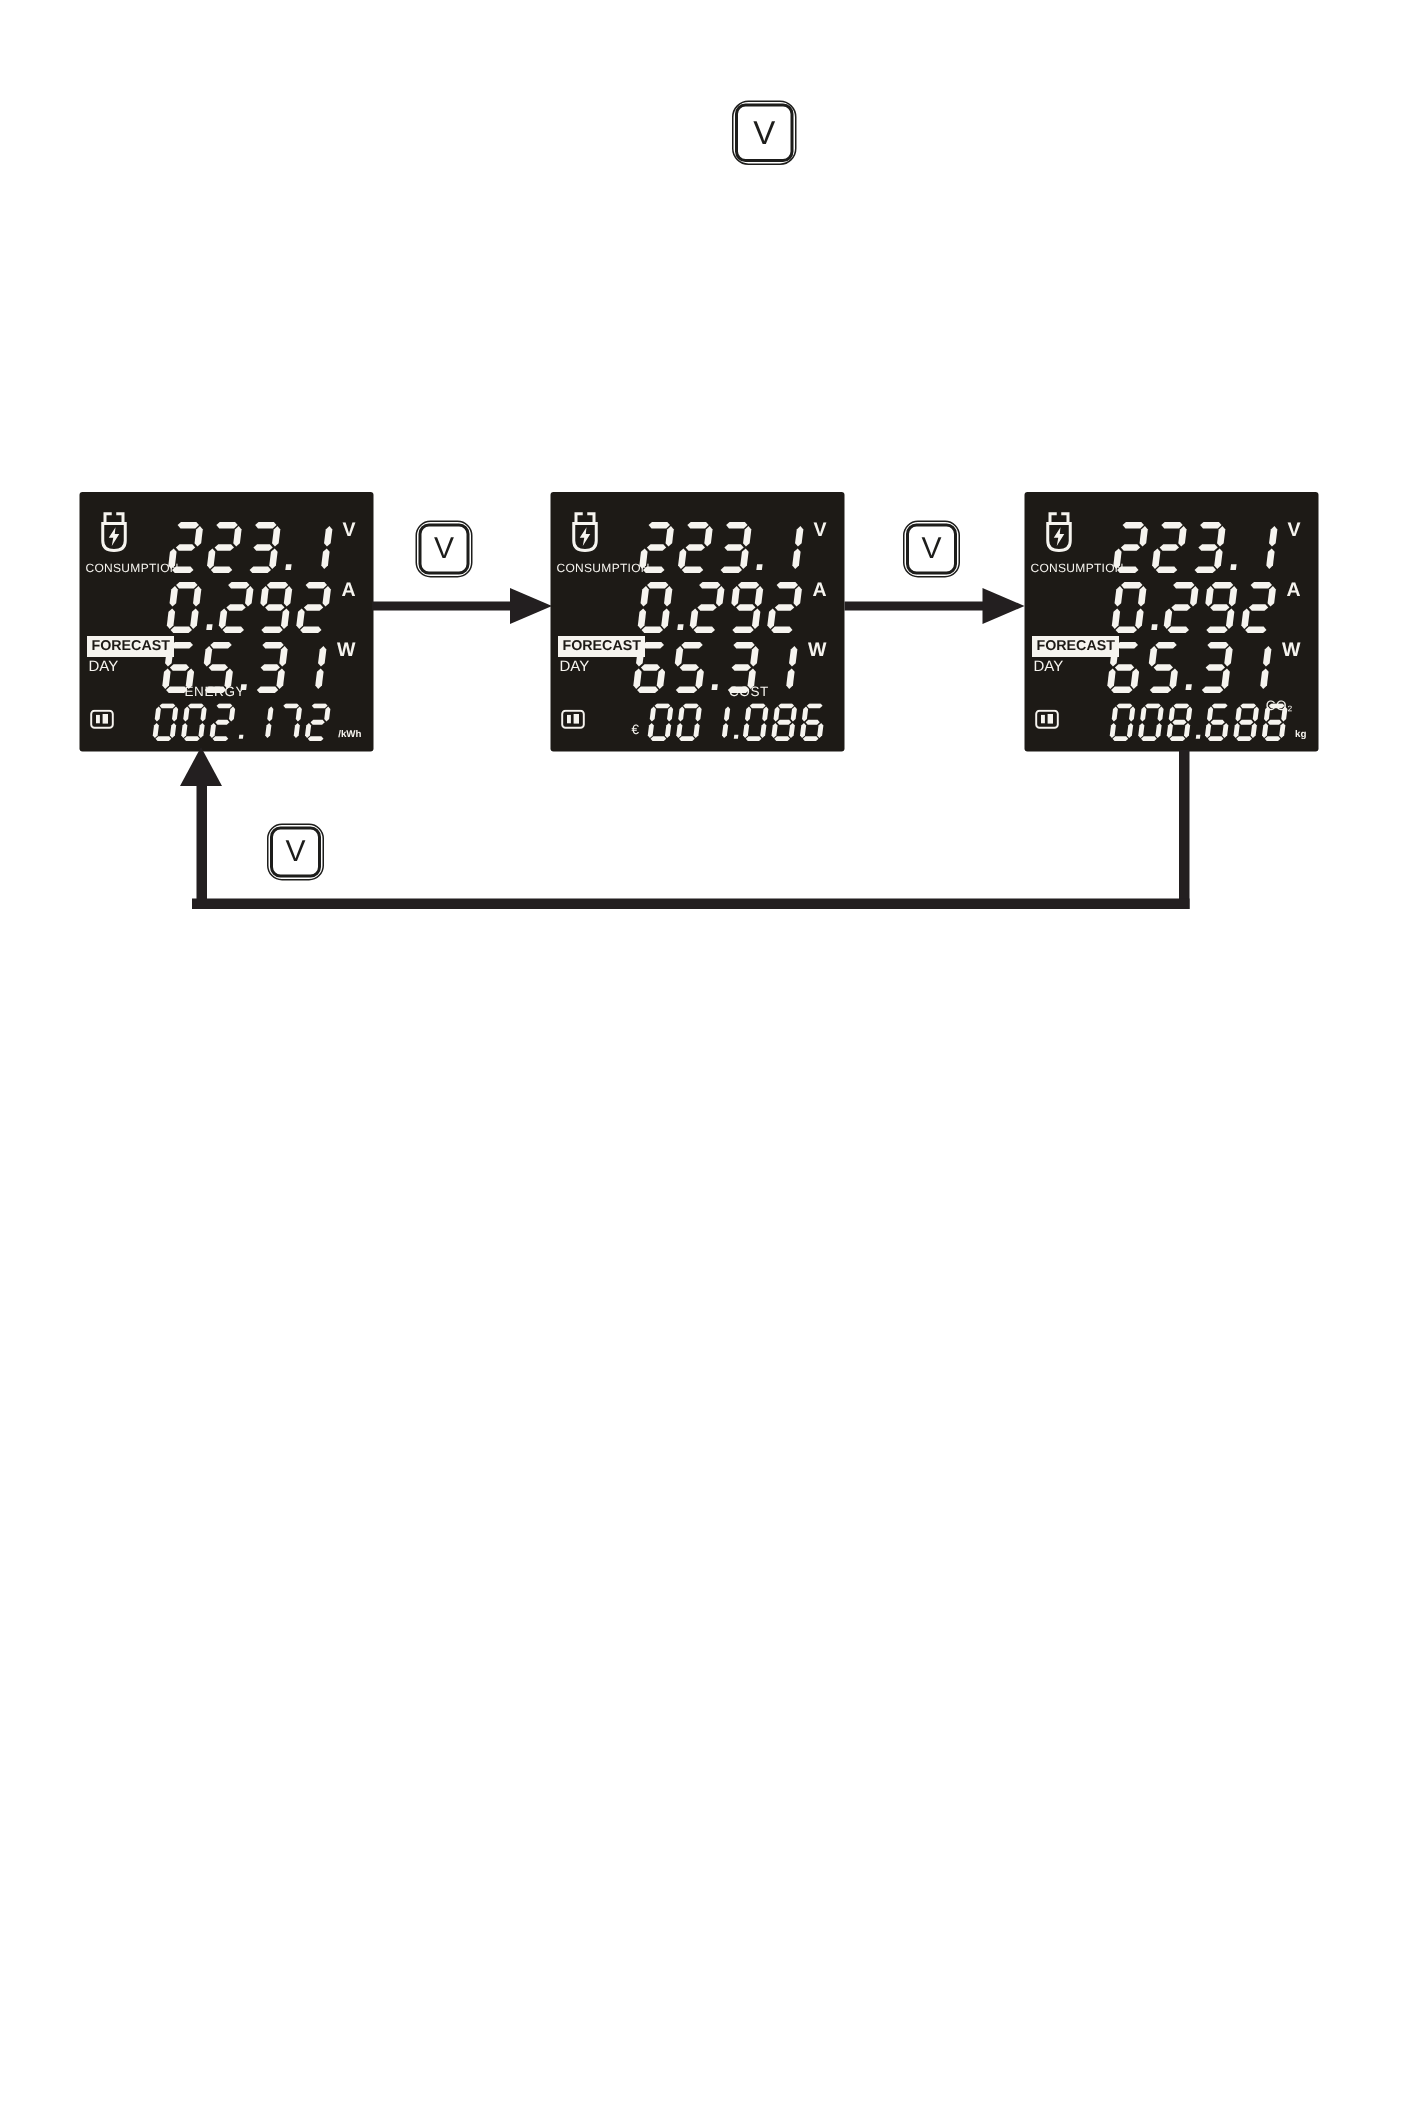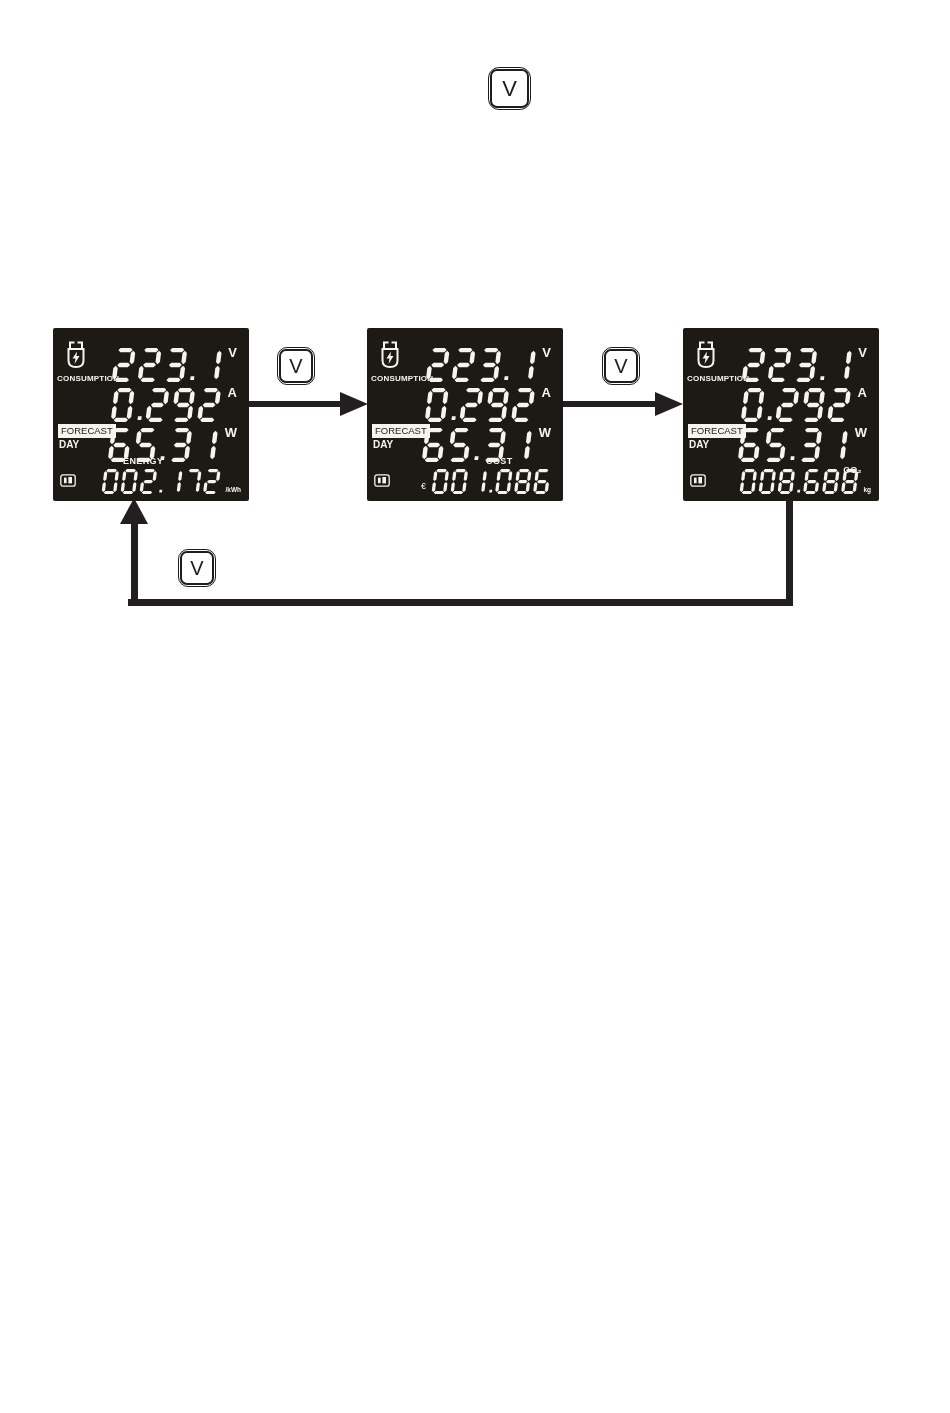--- a/index.html
+++ b/index.html
@@ -19,23 +19,23 @@
   .head-right{position:absolute;width:0;height:0;border-top:12px solid transparent;
               border-bottom:12px solid transparent;border-left:28px solid #231f20;}
   .vline{position:absolute;width:7px;background:#231f20;}
   .hline{position:absolute;height:7px;background:#231f20;}
   .head-up{position:absolute;width:0;height:0;border-left:14px solid transparent;
            border-right:14px solid transparent;border-bottom:26px solid #231f20;}
 
   
   .panel{position:absolute;top:328px;width:196px;height:173px;background:#1d1a16;border-radius:2px;}
   .panel .plug{position:absolute;left:10px;top:13px;width:26px;height:31px;}
-  .lbl{position:absolute;color:#f6f4ef;font-weight:700;line-height:1;}
+  .lbl{position:absolute;color:#f6f4ef;font-weight:400;line-height:1;}
   .consumption{left:4px;top:47px;font-size:8px;letter-spacing:.2px;}
-  .forecast{left:5px;top:96px;background:#f6f4ef;color:#1d1a16;font-size:9.5px;font-weight:400;
+  .forecast{left:5px;top:96px;background:#f6f4ef;color:#1d1a16;font-size:9.5px;font-weight:700;
             padding:2px 3px;line-height:1;position:absolute;}
   .day{left:6px;top:112px;font-size:10px;}
   .segrow{position:absolute;display:flex;align-items:flex-start;justify-content:flex-end;}
   .r1{top:20px;right:12px;height:34px;}
   .r2{top:60px;right:12px;height:34px;}
   .r3{top:100px;right:12px;height:34px;}
   .r4{top:141px;height:25px;display:flex;align-items:flex-end;position:absolute;}
   .p1 .r4{right:8px;}  .p2 .r4{right:10px;}  .p3 .r4{right:8px;}
   .seg{height:100%;display:block;}
   .unit{color:#f6f4ef;font-weight:700;font-size:13px;margin-left:3px;line-height:1;margin-top:-2px;}

